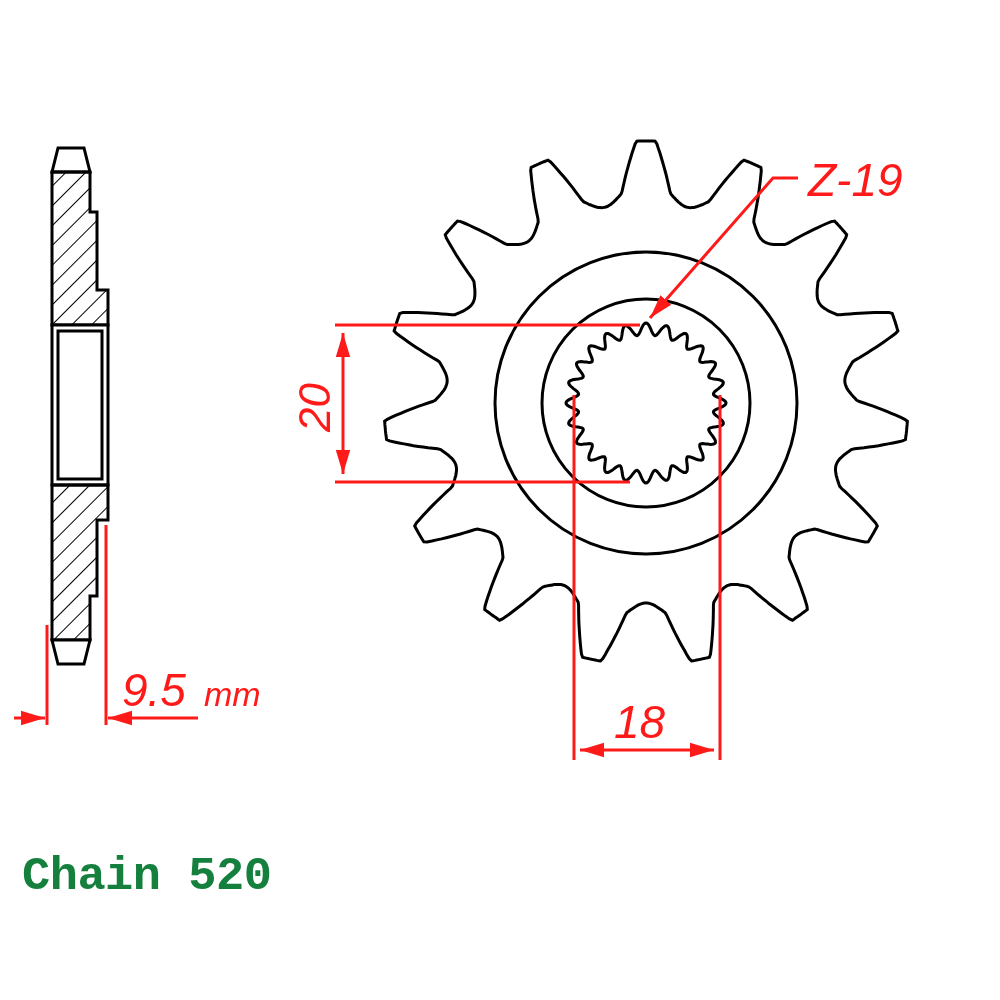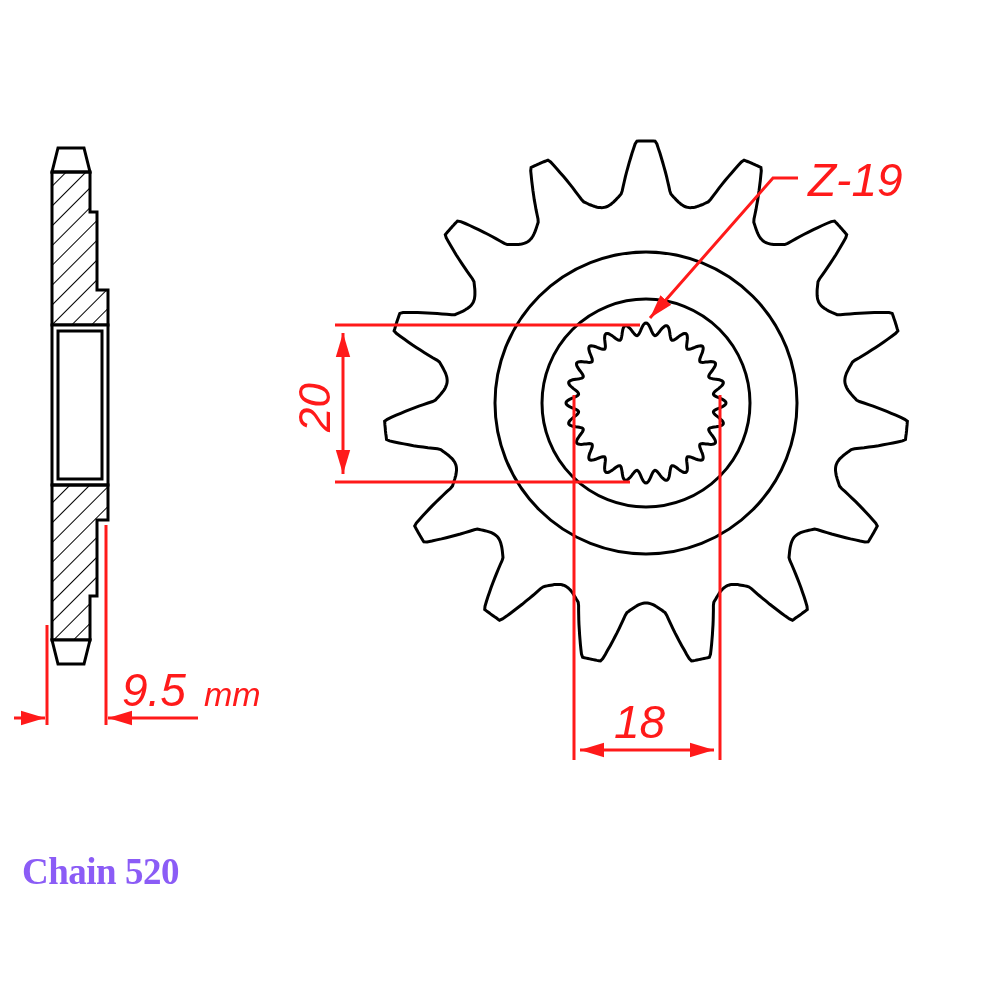--- a/index.html
+++ b/index.html
@@ -1,21 +1,21 @@
 <!DOCTYPE html>
 <html><head>
 <meta charset="utf-8">
 <style>
   html, body { margin:0; padding:0; background:#ffffff; }
   body { width:1000px; height:1000px; position:relative; overflow:hidden; }
   #drawing { position:absolute; left:0; top:0; width:1000px; height:1000px; }
   .caption {
     position:absolute; left:22px; top:850px;
-    font-family:Liberation Serif, serif; font-weight:bold;
-    font-size:37px; color:#8b5cf6; letter-spacing:-0.5px;
+    font-family:Liberation Mono, monospace; font-weight:bold;
+    font-size:47px; color:#15803d; letter-spacing:-0.5px;
   }
   .dimtxt { font-family:"Liberation Sans", sans-serif; fill:#ff1a1a; font-style:italic; }
 </style>
 </head>
 <body>
 
 <svg id="drawing" viewBox="0 0 1000 1000" xmlns="http://www.w3.org/2000/svg">
   <defs>
     <pattern id="hatch" patternUnits="userSpaceOnUse" width="14" height="14" patternTransform="rotate(45)">
       <line x1="0" y1="0" x2="0" y2="14" stroke="#000" stroke-width="2"></line>

